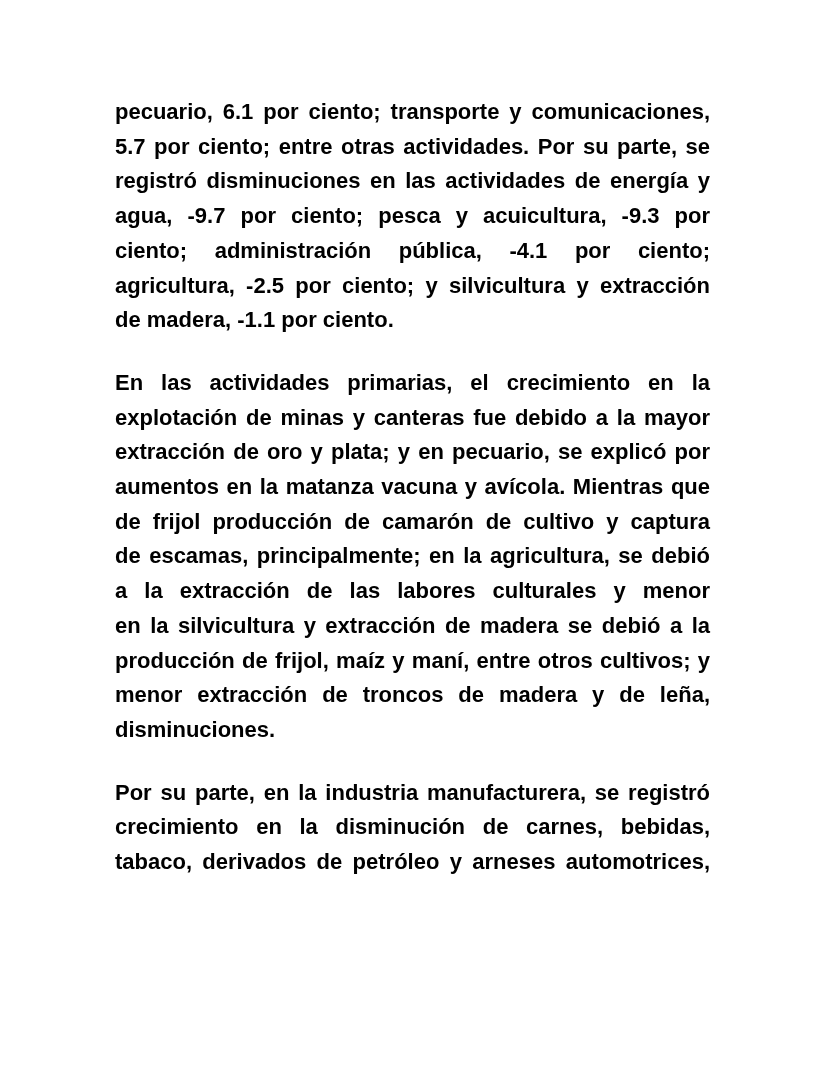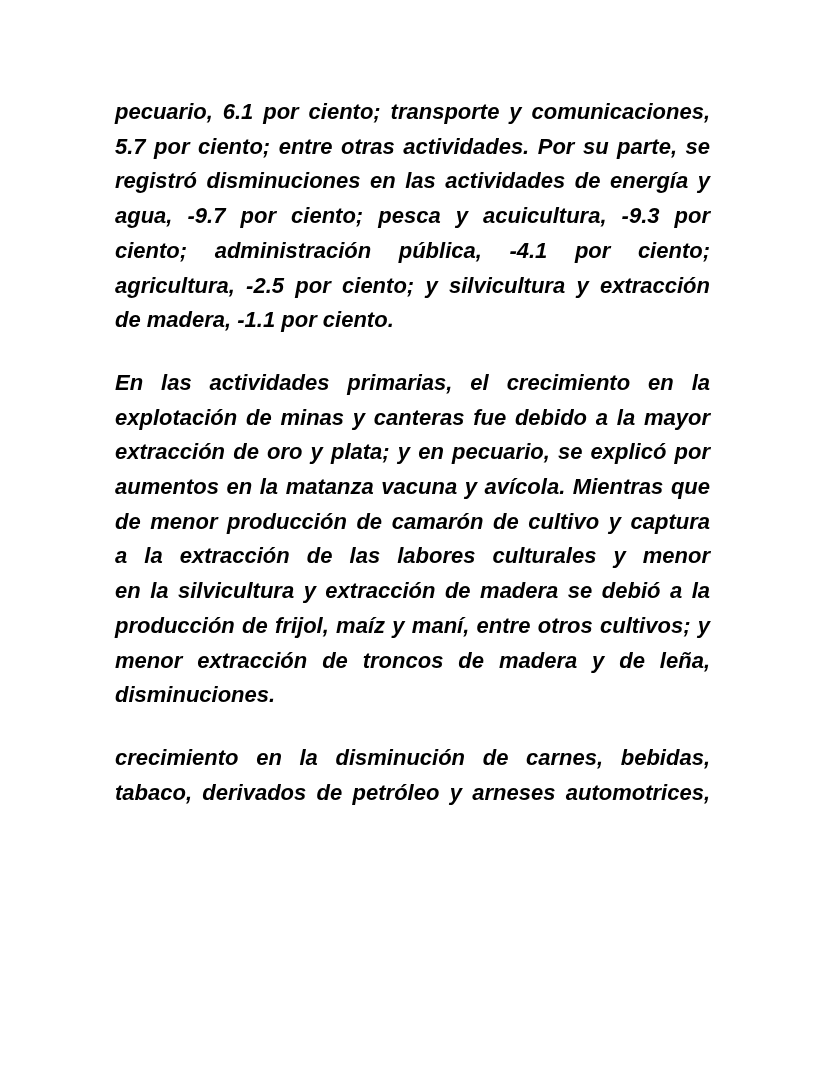--- a/index.html
+++ b/index.html
@@ -7,21 +7,20 @@
     padding: 0;
     background: #ffffff;
   }
   .page {
     position: relative;
     width: 825px;
     height: 1068px;
     background: #ffffff;
     overflow: hidden;
     font-family: "Liberation Sans", "DejaVu Sans", sans-serif;
-    font-style: italic;
   }
   .text-column {
     position: absolute;
     top: 95px;
     left: 115px;
     width: 595px;
     color: #000000;
   }
   .para {
     margin: 0 0 28px 0;
@@ -55,25 +54,27 @@
         <span class="text-line">agua, -9.7 por ciento; pesca y acuicultura, -9.3 por</span>
         <span class="text-line">ciento; administración pública, -4.1 por ciento;</span>
         <span class="text-line">agricultura, -2.5 por ciento; y silvicultura y extracción</span>
         <span class="text-line unstretched">de madera, -1.1 por ciento.</span>
       </p>
       <p class="para">
         <span class="text-line">En las actividades primarias, el crecimiento en la</span>
         <span class="text-line">explotación de minas y canteras fue debido a la mayor</span>
         <span class="text-line">extracción de oro y plata; y en pecuario, se explicó por</span>
         <span class="text-line">aumentos en la matanza vacuna y avícola. Mientras que</span>
-        <span class="text-line">de menor producción de camarón de cultivo y captura</span>
+        <span class="text-line">de frijol producción de camarón de cultivo y captura</span>
+        <span class="text-line">de escamas, principalmente; en la agricultura, se debió</span>
         <span class="text-line">a la extracción de las labores culturales y menor</span>
         <span class="text-line">en la silvicultura y extracción de madera se debió a la</span>
         <span class="text-line">producción de frijol, maíz y maní, entre otros cultivos; y</span>
         <span class="text-line">menor extracción de troncos de madera y de leña,</span>
         <span class="text-line unstretched">disminuciones.</span>
       </p>
       <p class="para">
+        <span class="text-line">Por su parte, en la industria manufacturera, se registró</span>
         <span class="text-line">crecimiento en la disminución de carnes, bebidas,</span>
         <span class="text-line">tabaco, derivados de petróleo y arneses automotrices,</span>
       </p>
     </div>
 </div>
 
 </body></html>

